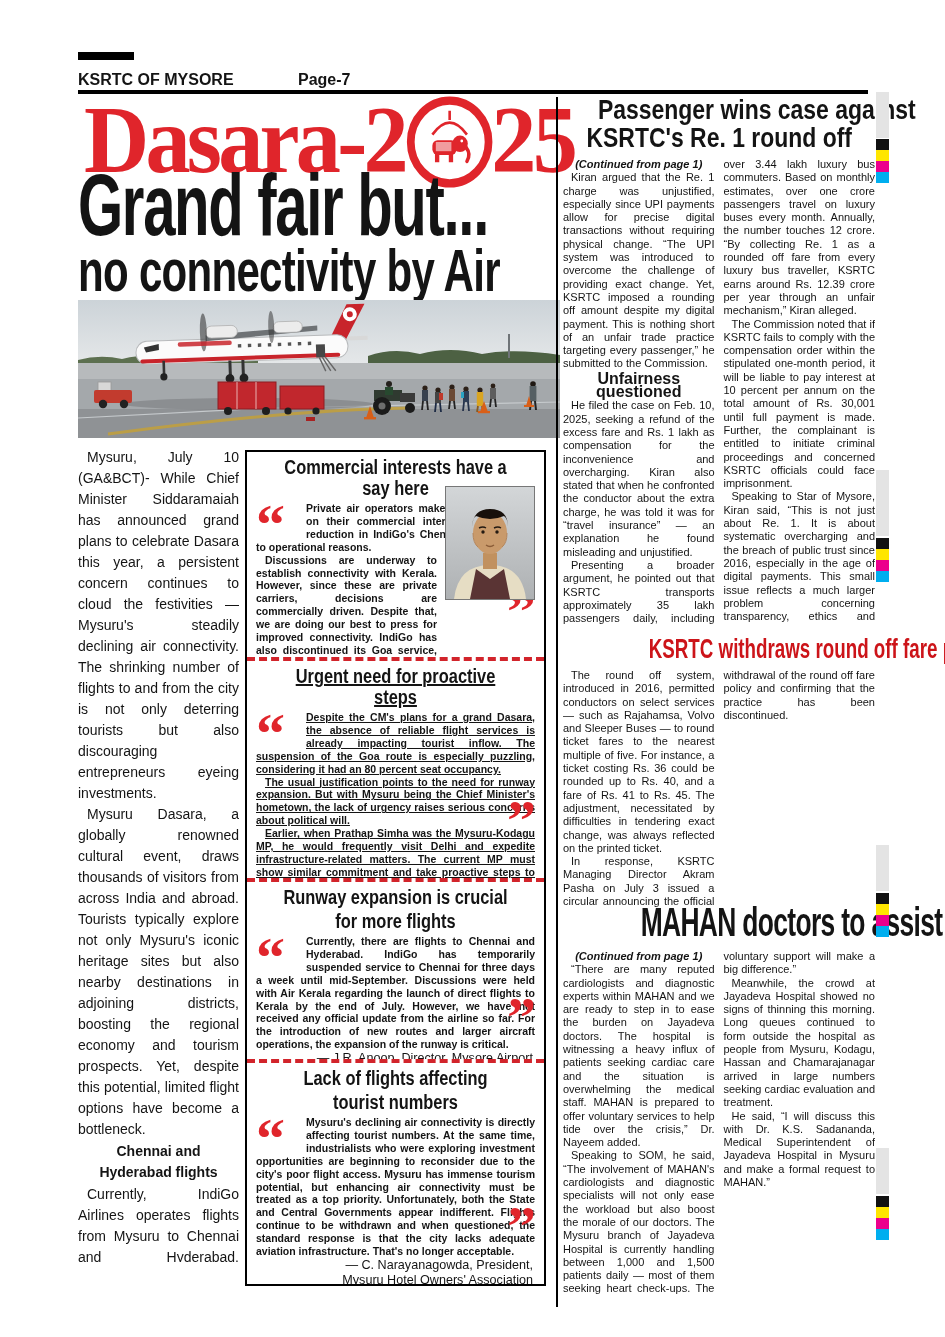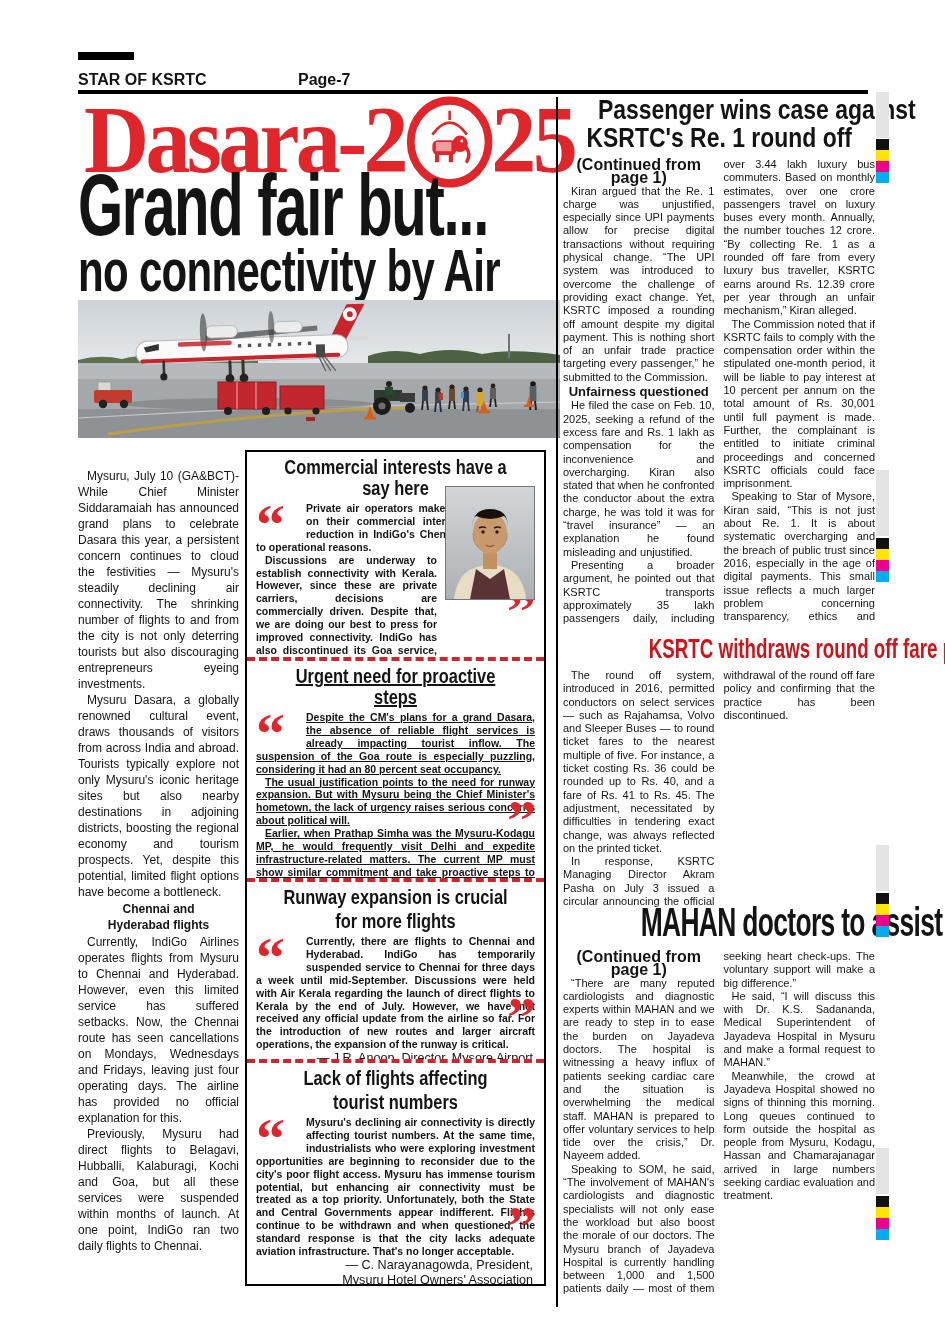--- a/index.html
+++ b/index.html
@@ -31,36 +31,36 @@
 
   
   .photo{position:absolute;left:78px;top:300px;width:482px;height:138px;overflow:hidden;background:#cfd4d7;}
 
   
   p{margin:0;}
   .bodytext p{text-indent:9px;text-align:justify;}
   .bodytext p.subhead{text-indent:0;text-align:center;font-weight:bold;white-space:pre-line;margin:1px 0;}
   .bodytext p.continued{text-indent:0;text-align:center;font-weight:bold;}
 
-  .leadcol{position:absolute;left:78px;top:468px;width:161px;height:815px;
-           font-size:12px;line-height:16px;overflow:hidden;}
+  .leadcol{position:absolute;left:78px;top:447px;width:161px;height:815px;
+           font-size:14px;line-height:21px;overflow:hidden;}
 
   
   .vrule{position:absolute;left:556px;top:97px;width:2px;height:1210px;background:#000;}
   .rightwrap{position:absolute;left:563px;width:312px;}
   .centerline{text-align:center;}
   .scalex{display:inline-block;white-space:nowrap;transform-origin:center;}
   .p-h{top:95px;}
   .p-h .l1{font-weight:bold;font-size:28px;line-height:29px;transform:scaleX(.82);}
   .p-h .l2{font-weight:bold;font-size:27px;line-height:29px;transform:scaleX(.85);}
   .p-body{top:158px;height:477px;columns:2;column-gap:9px;column-fill:auto;
           font-size:11px;line-height:13.3px;overflow:hidden;}
   .p-body p, .k-body p, .m-body p{text-indent:8px;text-align:justify;}
-  .p-body p.continued,.m-body p.continued{font-size:16px;}
-  .p-body p.subhead{font-size:13px;}
+  .p-body p.continued,.m-body p.continued{font-size:11px;font-style:italic;}
+  .p-body p.subhead{font-size:16px;}
 
   .k-h{top:634px;}
   .k-h .l1{font-weight:bold;font-size:28px;line-height:30px;color:#cc1419;transform:scaleX(.67);}
   .k-body{top:669px;height:242px;columns:2;column-gap:9px;column-fill:auto;
           font-size:11px;line-height:13.3px;overflow:hidden;}
 
   .m-h{top:901px;}
   .m-h .l1{font-weight:bold;font-size:40px;line-height:42px;letter-spacing:-1px;transform:scaleX(.66);}
   .m-body{top:950px;height:352px;columns:2;column-gap:9px;column-fill:auto;
           font-size:11px;line-height:13.3px;overflow:hidden;}
@@ -89,21 +89,21 @@
   .reg .bar{width:13px;background:#e4e4e4;}
   .reg .sw{width:13px;height:11px;}
 </style>
 </head>
 <body>
 
 <div class="page" data-interactable="false">
 
   <div class="fold-mark" data-interactable="false"></div>
   <div class="topbar" data-interactable="false">
-    <span class="paper" data-interactable="false">STAR OF KSRTC</span>
+    <span class="paper" data-interactable="false">KSRTC OF MYSORE</span>
     <span class="pageno" data-interactable="false">Page-7</span>
   </div>
   <div class="toprule" data-interactable="false"></div>
 
   <div class="masthead" data-interactable="false">
     <span class="mt" data-interactable="false">Dasara-2</span><span class="mast-circle" data-interactable="false"><svg viewBox="0 0 100 100" width="92" height="92">
       <circle cx="50" cy="50" r="45" fill="#fff" stroke="#e0252b" stroke-width="9"></circle>
       <path d="M30,42 Q50,16 70,42" fill="none" stroke="#e0252b" stroke-width="3"></path>
       <line x1="50" y1="16" x2="50" y2="26" stroke="#e0252b" stroke-width="3"></line>
       <rect x="30" y="48" width="28" height="16" rx="6" fill="#e0252b"></rect>
@@ -371,22 +371,22 @@
       <p data-interactable="false">In response, KSRTC Managing Director Akram Pasha on July 3 issued a circular announcing the official withdrawal of the round off fare policy and confirming that the practice has been discontinued.</p>
     </div>
 
   <div class="rightwrap m-h centerline" data-interactable="false">
     <span class="scalex l1" data-interactable="false">MAHAN doctors to assist</span>
   </div>
   <div class="rightwrap m-body bodytext" data-interactable="false">
       <p class="continued" data-interactable="false">(Continued from page 1)</p>
       <p data-interactable="false">“There are many reputed cardiologists and diagnostic experts within MAHAN and we are ready to step in to ease the burden on Jayadeva doctors. The hospital is witnessing a heavy influx of patients seeking cardiac care and the situation is overwhelming the medical staff. MAHAN is prepared to offer voluntary services to help tide over the crisis,” Dr. Nayeem added.</p>
       <p data-interactable="false">Speaking to SOM, he said, “The involvement of MAHAN's cardiologists and diagnostic specialists will not only ease the workload but also boost the morale of our doctors. The Mysuru branch of Jayadeva Hospital is currently handling between 1,000 and 1,500 patients daily — most of them seeking heart check-ups. The voluntary support will make a big difference.”</p>
+      <p data-interactable="false">Meanwhile, the crowd at Jayadeva Hospital showed no signs of thinning this morning. Long queues continued to form outside the hospital as people from Mysuru, Kodagu, Hassan and Chamarajanagar arrived in large numbers seeking cardiac evaluation and treatment.</p>
       <p data-interactable="false">He said, “I will discuss this with Dr. K.S. Sadananda, Medical Superintendent of Jayadeva Hospital in Mysuru and make a formal request to MAHAN.”</p>
-      <p data-interactable="false">Meanwhile, the crowd at Jayadeva Hospital showed no signs of thinning this morning. Long queues continued to form outside the hospital as people from Mysuru, Kodagu, Hassan and Chamarajanagar arrived in large numbers seeking cardiac evaluation and treatment.</p>
     </div>
 
   <div class="reg" style="top:92px;" data-interactable="false">
     <div class="bar" style="height:46px;" data-interactable="false"></div>
     <div class="sw" style="background:#111;margin-top:1px;" data-interactable="false"></div>
     <div class="sw" style="background:#ffe600;" data-interactable="false"></div>
     <div class="sw" style="background:#ec008c;" data-interactable="false"></div>
     <div class="sw" style="background:#00aeef;" data-interactable="false"></div>
   </div>
   <div class="reg" style="top:470px;" data-interactable="false">

